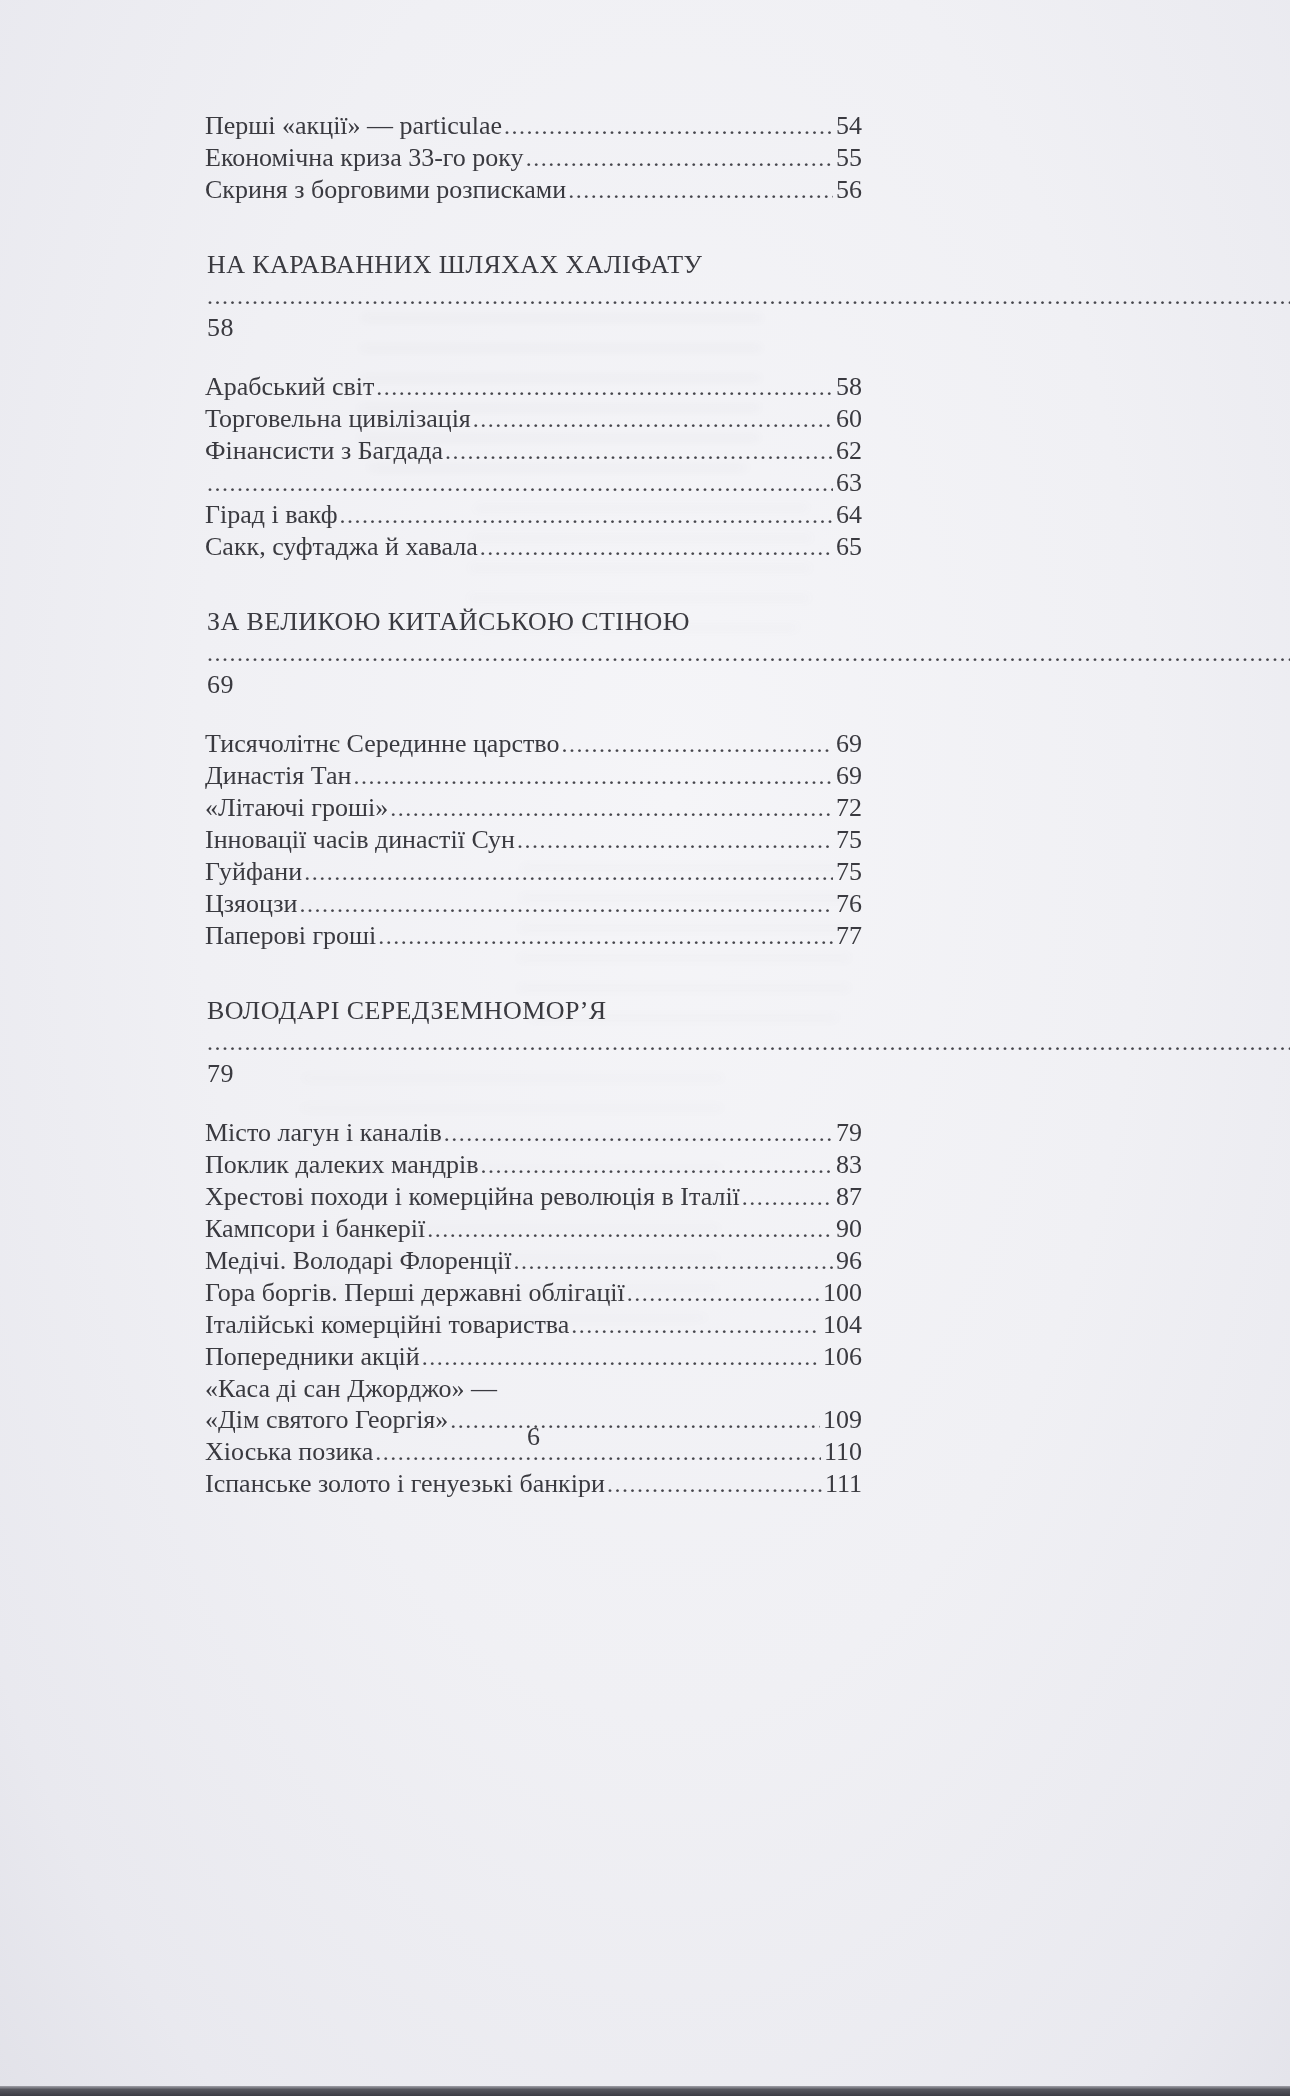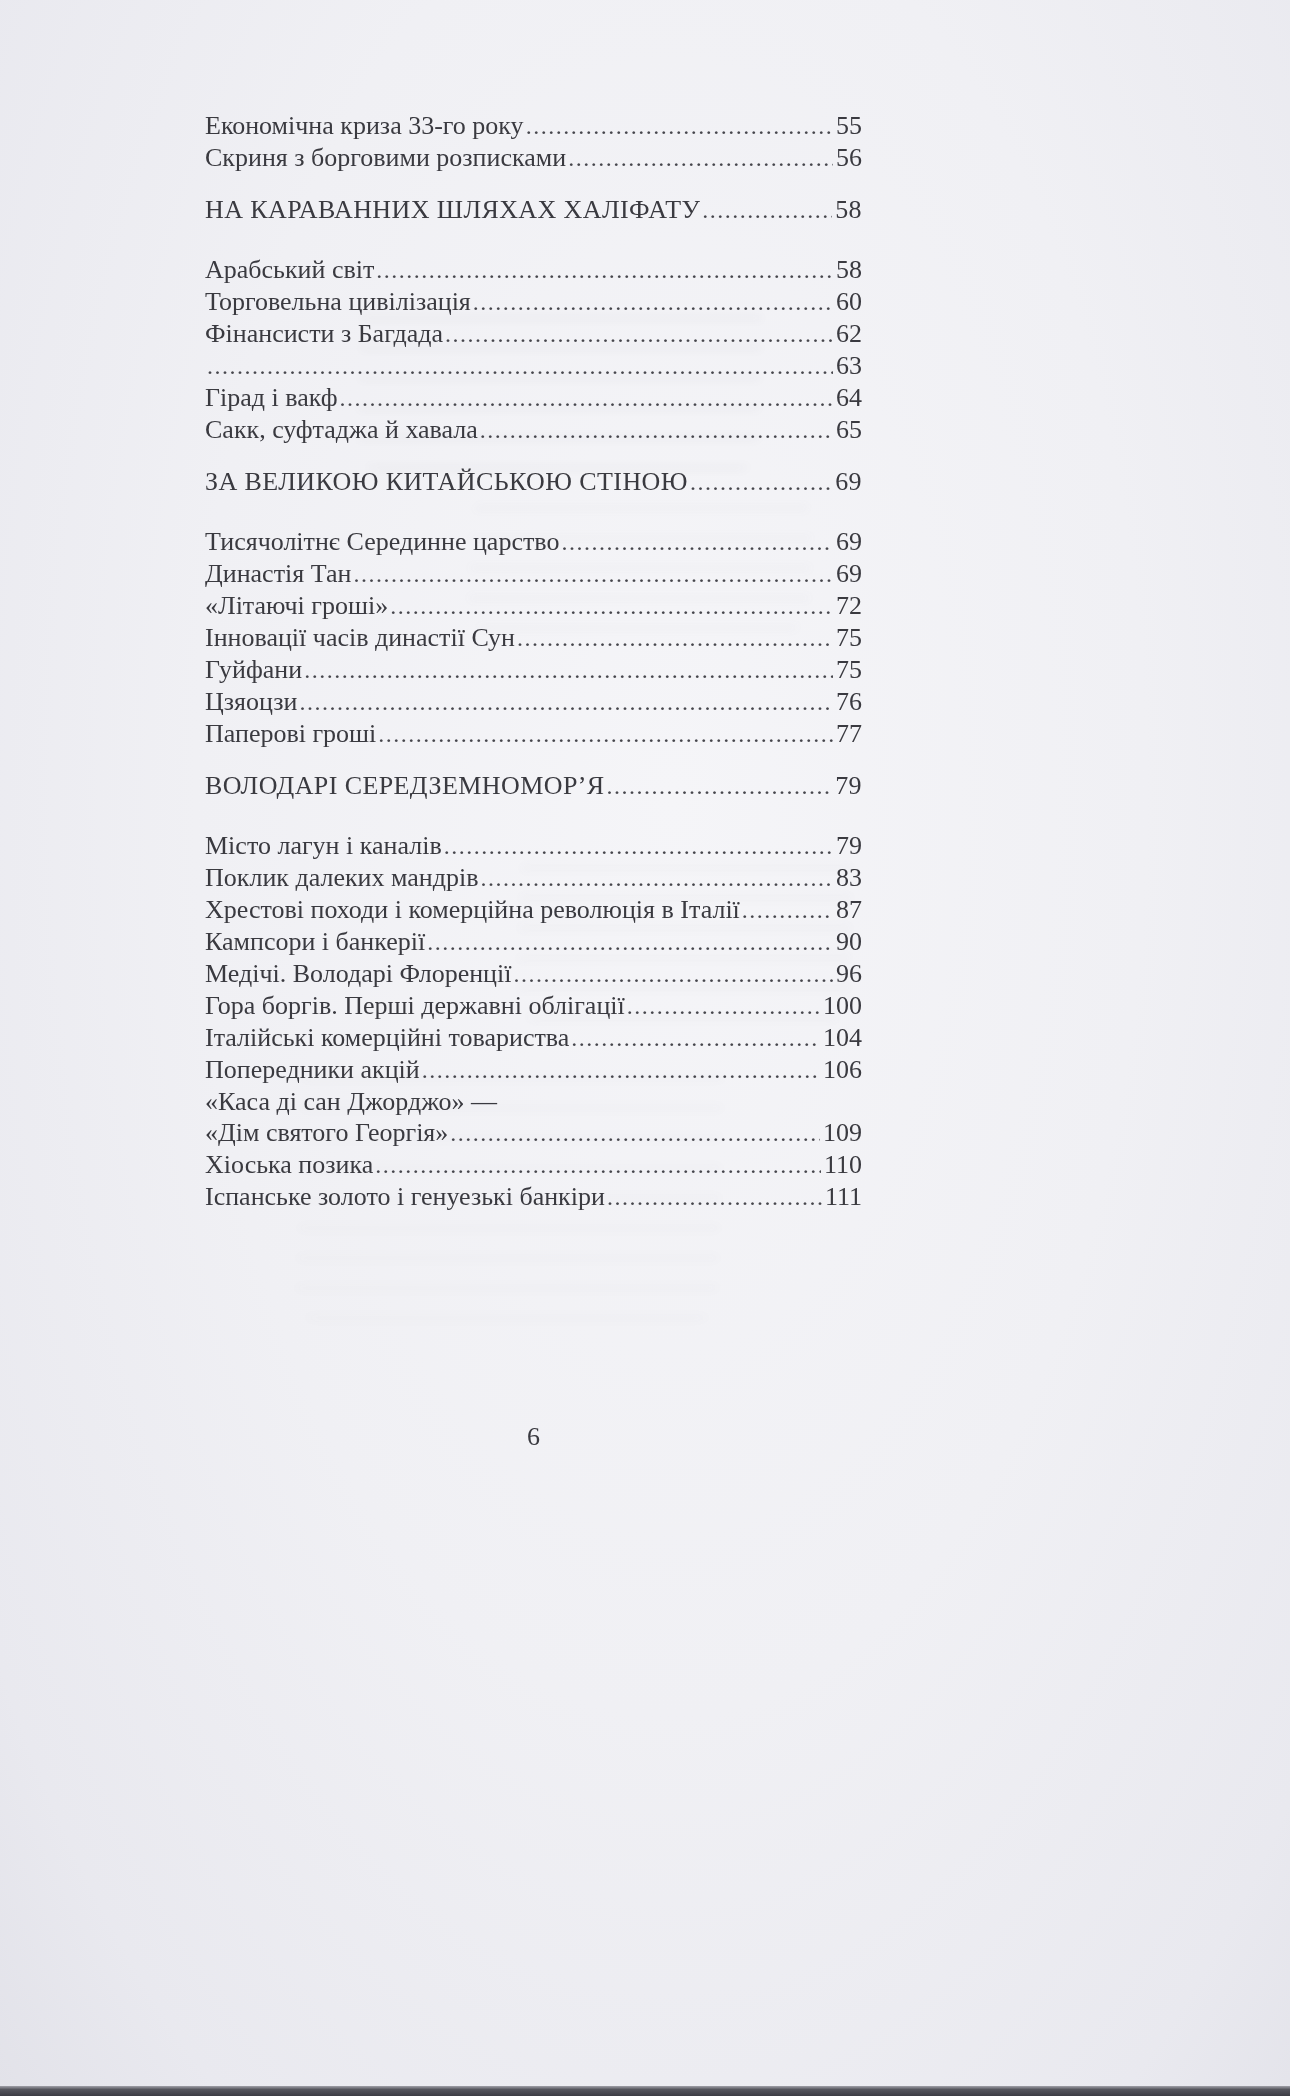--- a/index.html
+++ b/index.html
@@ -46,23 +46,24 @@
     width: 657px;
   }
   .toc-row {
     display: flex;
     align-items: baseline;
     font-size: 26px;
     line-height: 31px;
     white-space: nowrap;
   }
   .toc-heading {
-    margin-top: 20px;
+    margin-top: 43px;
     margin-bottom: 28px;
     letter-spacing: 0.4px;
+    flex-direction: column;
   }
   .toc-label {
     flex: 0 0 auto;
   }
   .leader {
     flex: 1 1 auto;
     overflow: hidden;
     min-width: 12px;
     margin: 0 3px 0 2px;
     color: #46464c;
@@ -98,20 +99,25 @@
 
 <div class="scan">
   <div class="ghost g1"></div>
   <div class="ghost g2"></div>
   <div class="ghost g3"></div>
   <div class="ghost g4"></div>
 
   <main class="toc" id="toc">
       <section class="toc-group">
         <div class="toc-row">
+          <span class="toc-label">Перші «акції» — particulae</span>
+          <span class="leader"></span>
+          <span class="toc-page">54</span>
+        </div>
+        <div class="toc-row">
           <span class="toc-label">Економічна криза 33-го року</span>
           <span class="leader"></span>
           <span class="toc-page">55</span>
         </div>
         <div class="toc-row">
           <span class="toc-label">Скриня з борговими розписками</span>
           <span class="leader"></span>
           <span class="toc-page">56</span>
         </div>
       </section>

